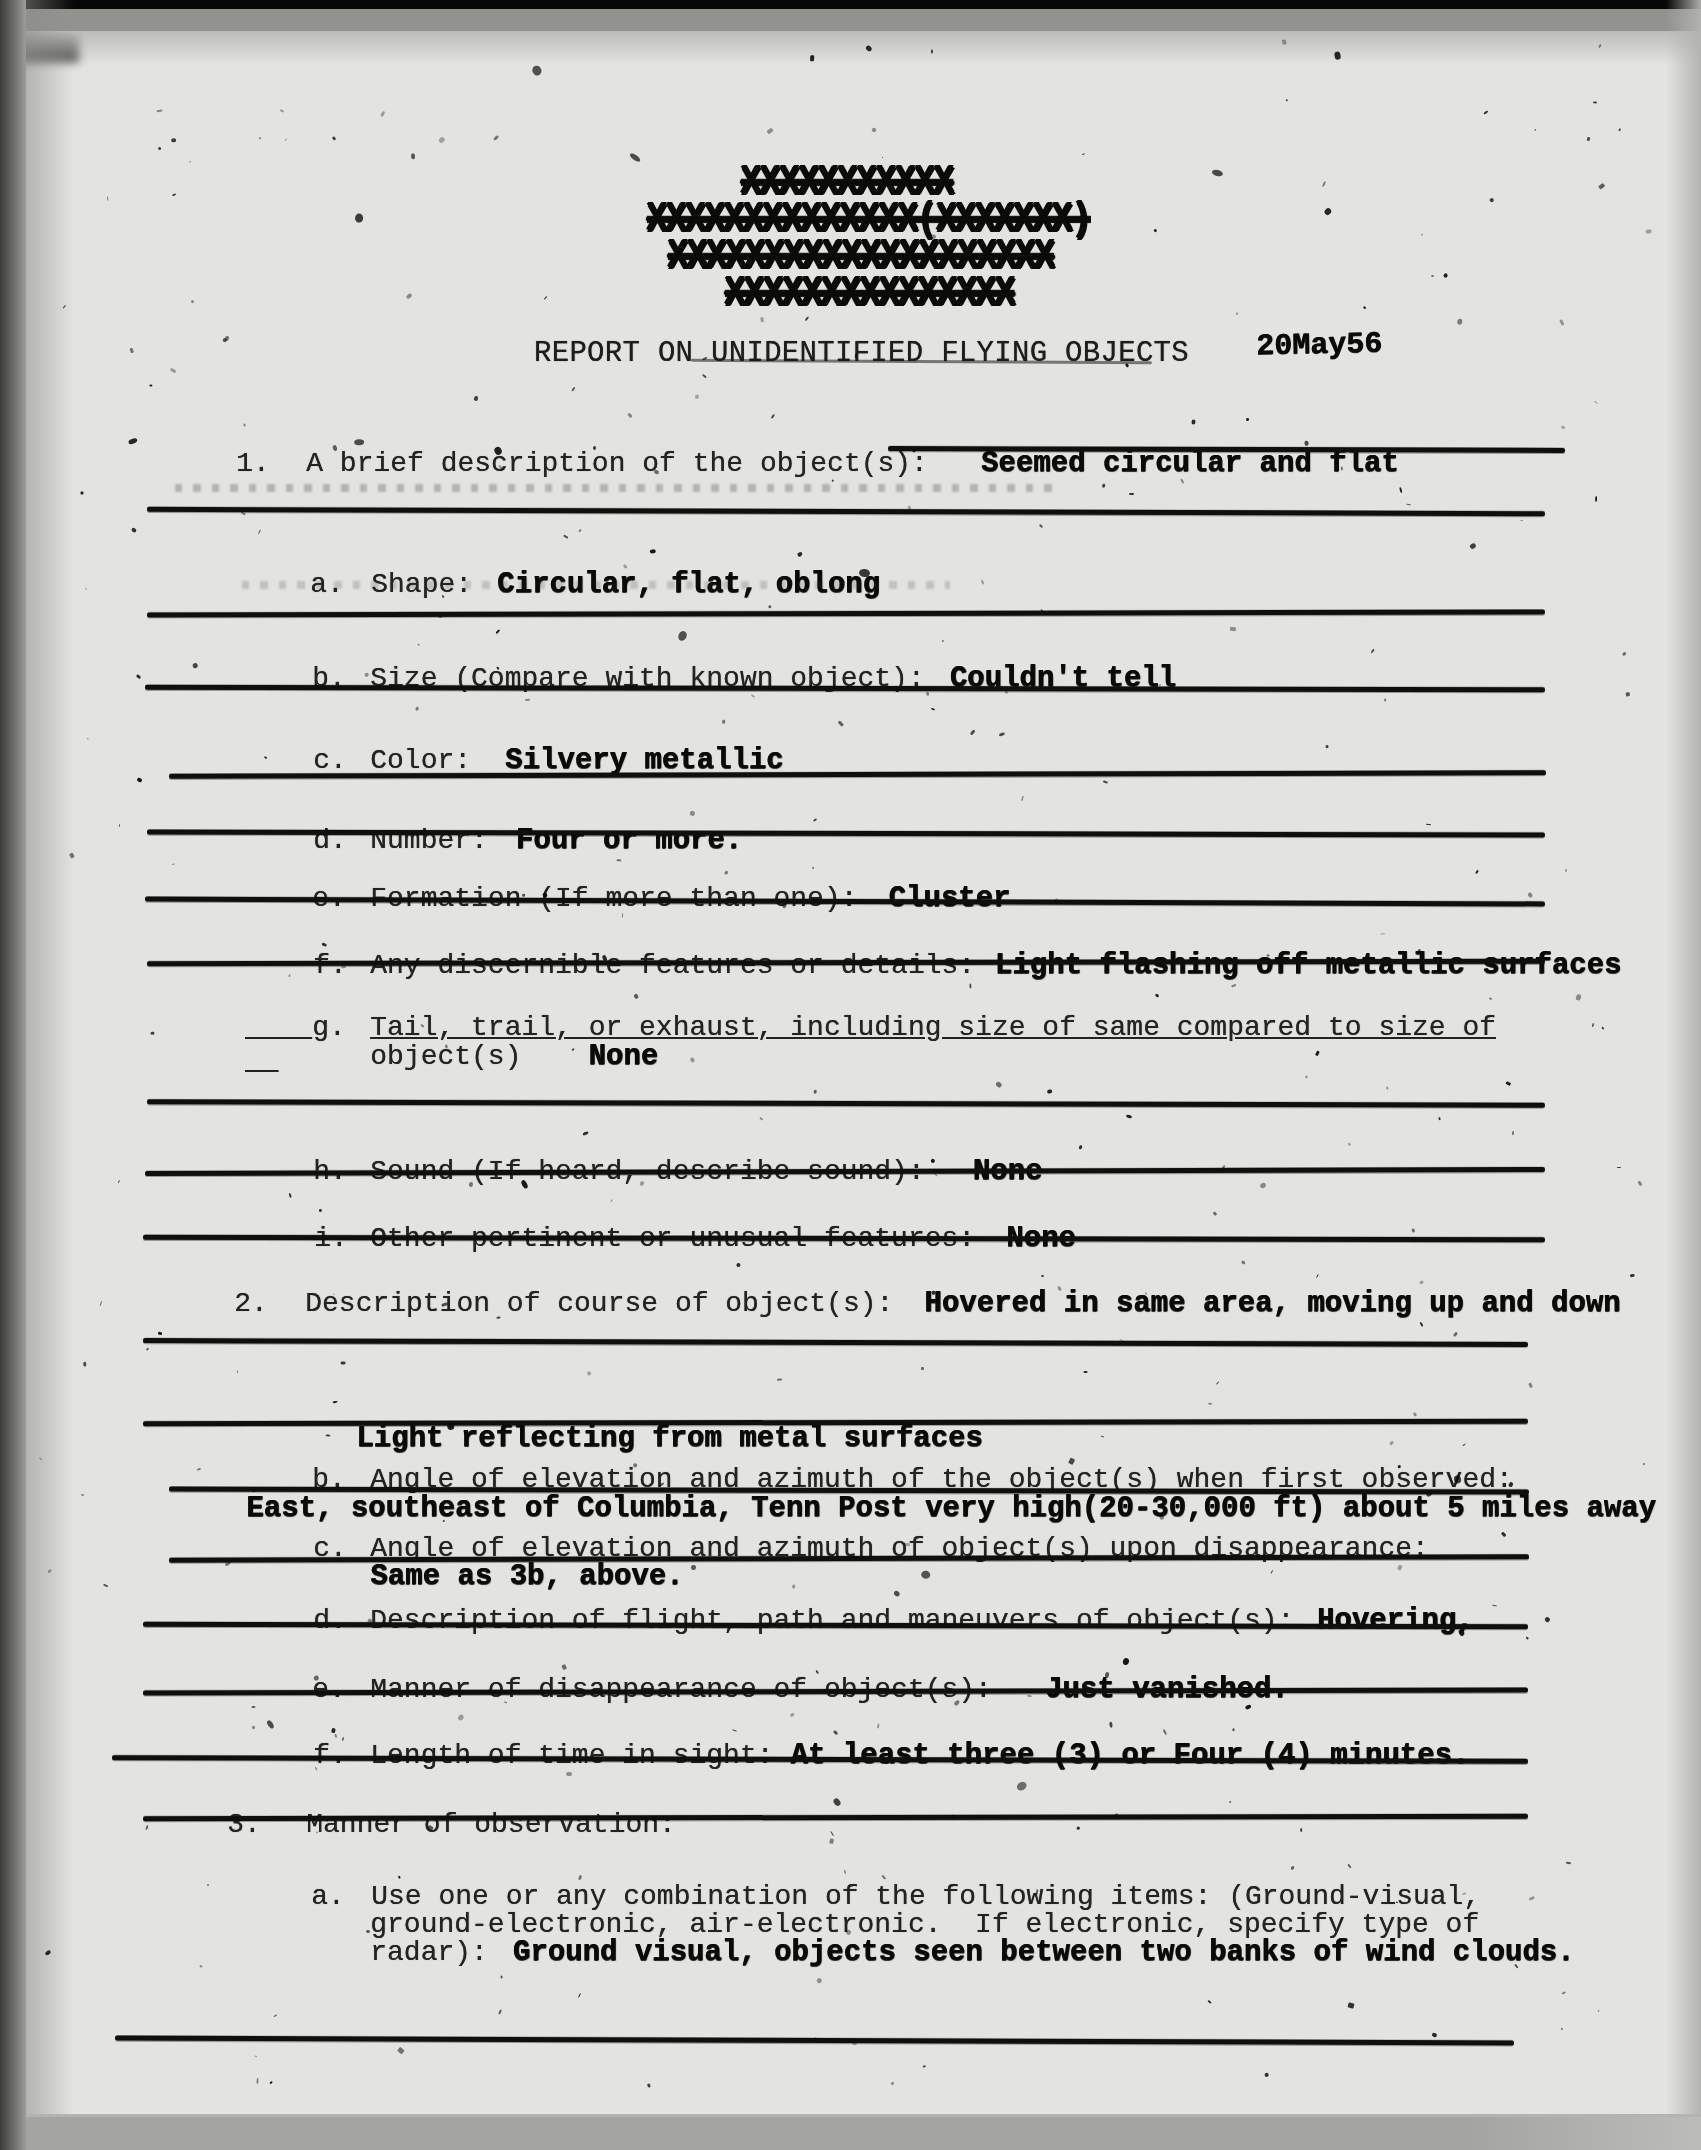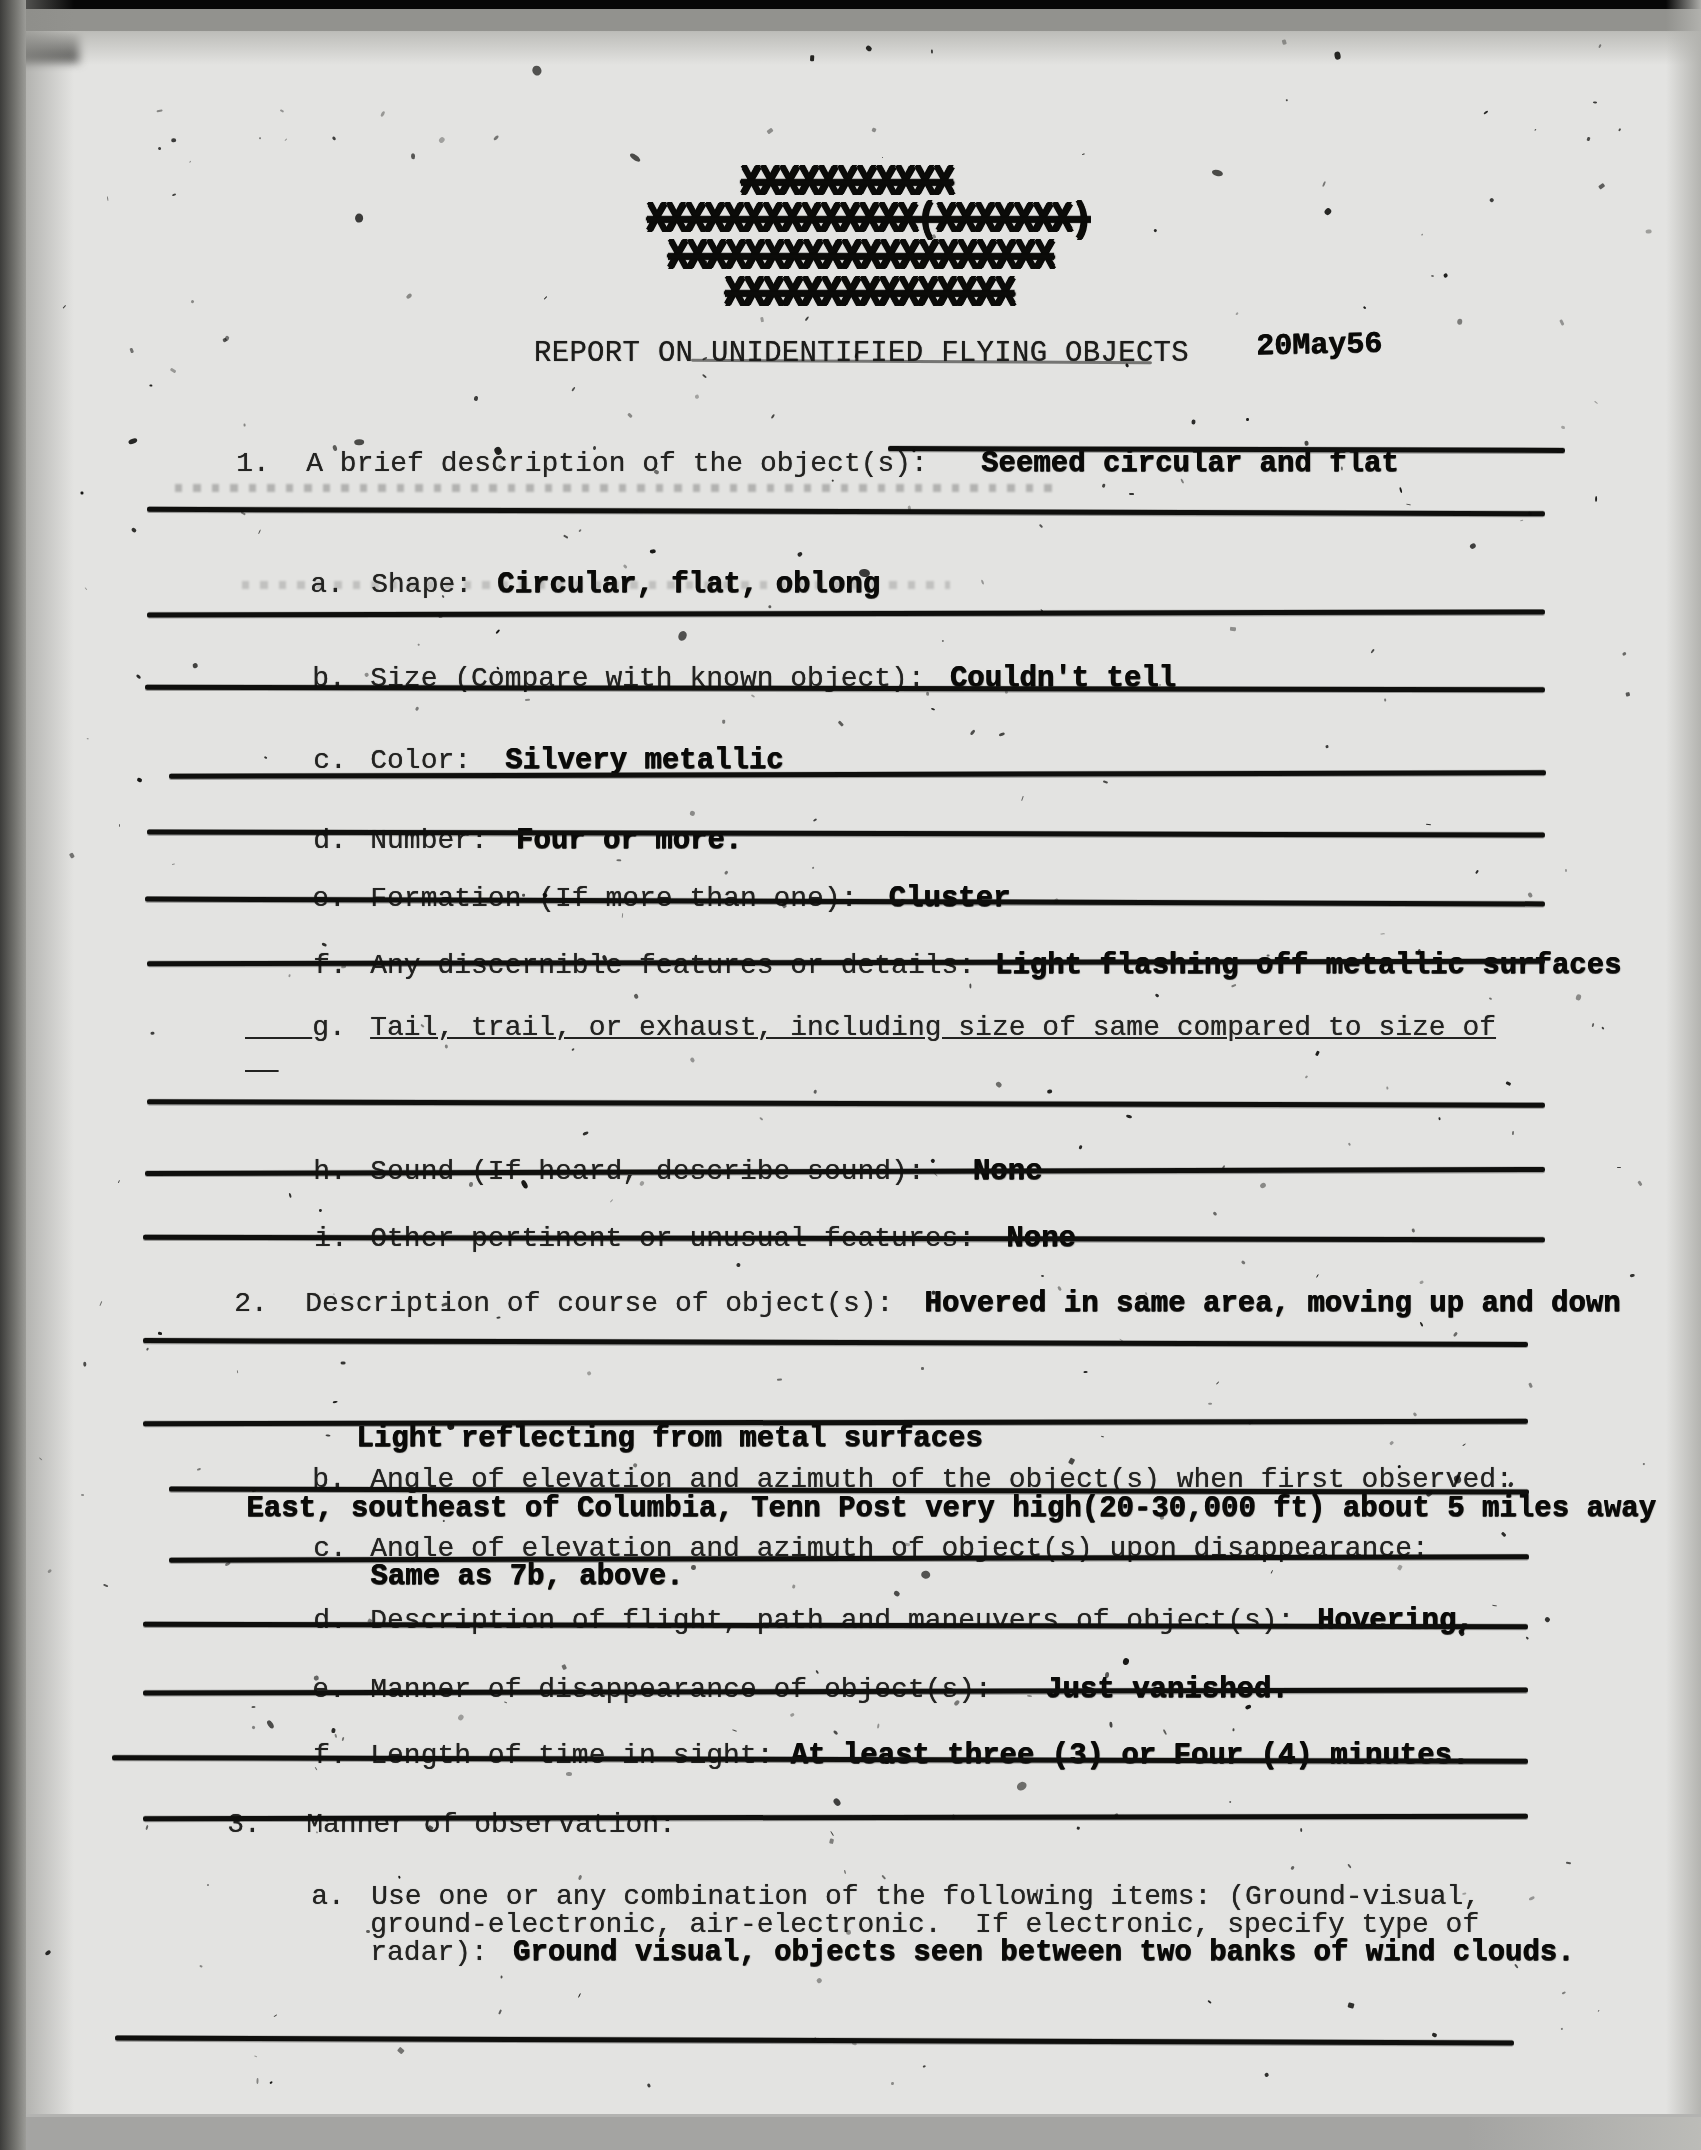--- a/index.html
+++ b/index.html
@@ -98,20 +98,23 @@
   <div class="hr" style="top:899px;left:145px;width:1400px;transform:rotate(.2deg);"></div>
 
   <div class="row" style="top:916px;left:246px;">
     <span class="num" style="width:57px;">f.</span><span class="lbl">Any discernible features or details:</span><span class="ans" style="margin-left:19.7px;">Light flashing off metallic surfaces</span>
   </div>
   <div class="hr" style="top:960px;left:147px;width:1398px;transform:rotate(-.1deg);"></div>
 
   <div class="row" style="top:978px;left:245px;text-decoration:underline;">
     <span class="num" style="width:58px;">g.</span><span class="lbl">Tail, trail, or exhaust, including size of same compared to size of</span>
   </div>
+  <div class="row" style="top:1007px;left:303px;">
+    <span class="lbl">object(s)</span><span class="ans" style="margin-left:67px;">None</span>
+  </div>
   <div class="hr" style="top:1101px;left:147px;width:1398px;transform:rotate(.14deg);"></div>
 
   <div class="row" style="top:1122px;left:246px;">
     <span class="num" style="width:57px;">h.</span><span class="lbl">Sound (If heard, describe sound):</span><span class="ans" style="margin-left:48px;">None</span>
   </div>
   <div class="hr" style="top:1169px;left:145px;width:1400px;transform:rotate(-.16deg);"></div>
 
   <div class="row" style="top:1189px;left:247px;">
     <span class="num" style="width:56px;">i.</span><span class="lbl">Other pertinent or unusual features:</span><span class="ans" style="margin-left:31px;">None</span>
   </div>
@@ -132,21 +135,21 @@
   </div>
   <div class="row" style="top:1459px;left:179px;">
     <span class="ans">East, southeast of Columbia, Tenn Post very high(20-30,000 ft) about 5 miles away</span>
   </div>
   <div class="hr" style="top:1488px;left:169px;width:1360px;transform:rotate(.12deg);"></div>
 
   <div class="row" style="top:1499px;left:246px;">
     <span class="num" style="width:57px;">c.</span><span class="lbl">Angle of elevation and azimuth of object(s) upon disappearance:</span>
   </div>
   <div class="row" style="top:1527px;left:303px;">
-    <span class="ans">Same as 7b, above.</span>
+    <span class="ans">Same as 3b, above.</span>
   </div>
   <div class="hr" style="top:1556px;left:169px;width:1360px;transform:rotate(-.14deg);"></div>
 
   <div class="row" style="top:1571px;left:246px;">
     <span class="num" style="width:57px;">d.</span><span class="lbl">Description of flight, path and maneuvers of object(s):</span><span class="ans" style="margin-left:22.5px;">Hovering,</span>
   </div>
   <div class="hr" style="top:1623px;left:143px;width:1385px;transform:rotate(.1deg);"></div>
 
   <div class="row" style="top:1640px;left:245px;">
     <span class="num" style="width:58px;">e.</span><span class="lbl">Manner of disappearance of object(s):</span><span class="ans" style="margin-left:53px;">Just vanished.</span>

